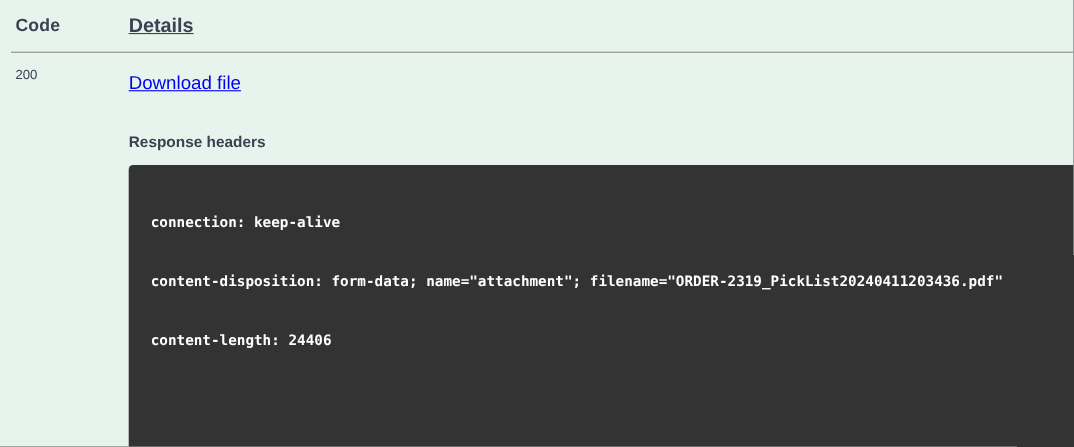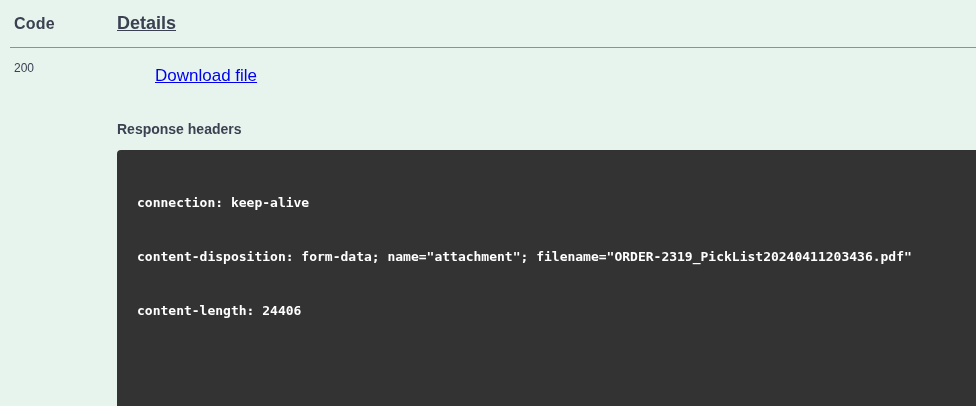--- a/index.html
+++ b/index.html
@@ -76,21 +76,20 @@
     margin-top: 35px;
   }
   .download-link {
     display: inline-block;
     margin-top: 4px;
     font-size: 17px;
     line-height: 21px;
     color: #0000ee;
     text-decoration: underline;
     cursor: pointer;
-    margin-left: 38px;
   }
   .code-block {
     margin-top: 12px;
     background: #333333;
     border-radius: 4px 0 0 4px;
     padding: 8px 20px 8px 20px;
     color: #ffffff;
     font-family: "DejaVu Sans Mono", monospace;
     font-weight: 700;
     font-size: 13px;

